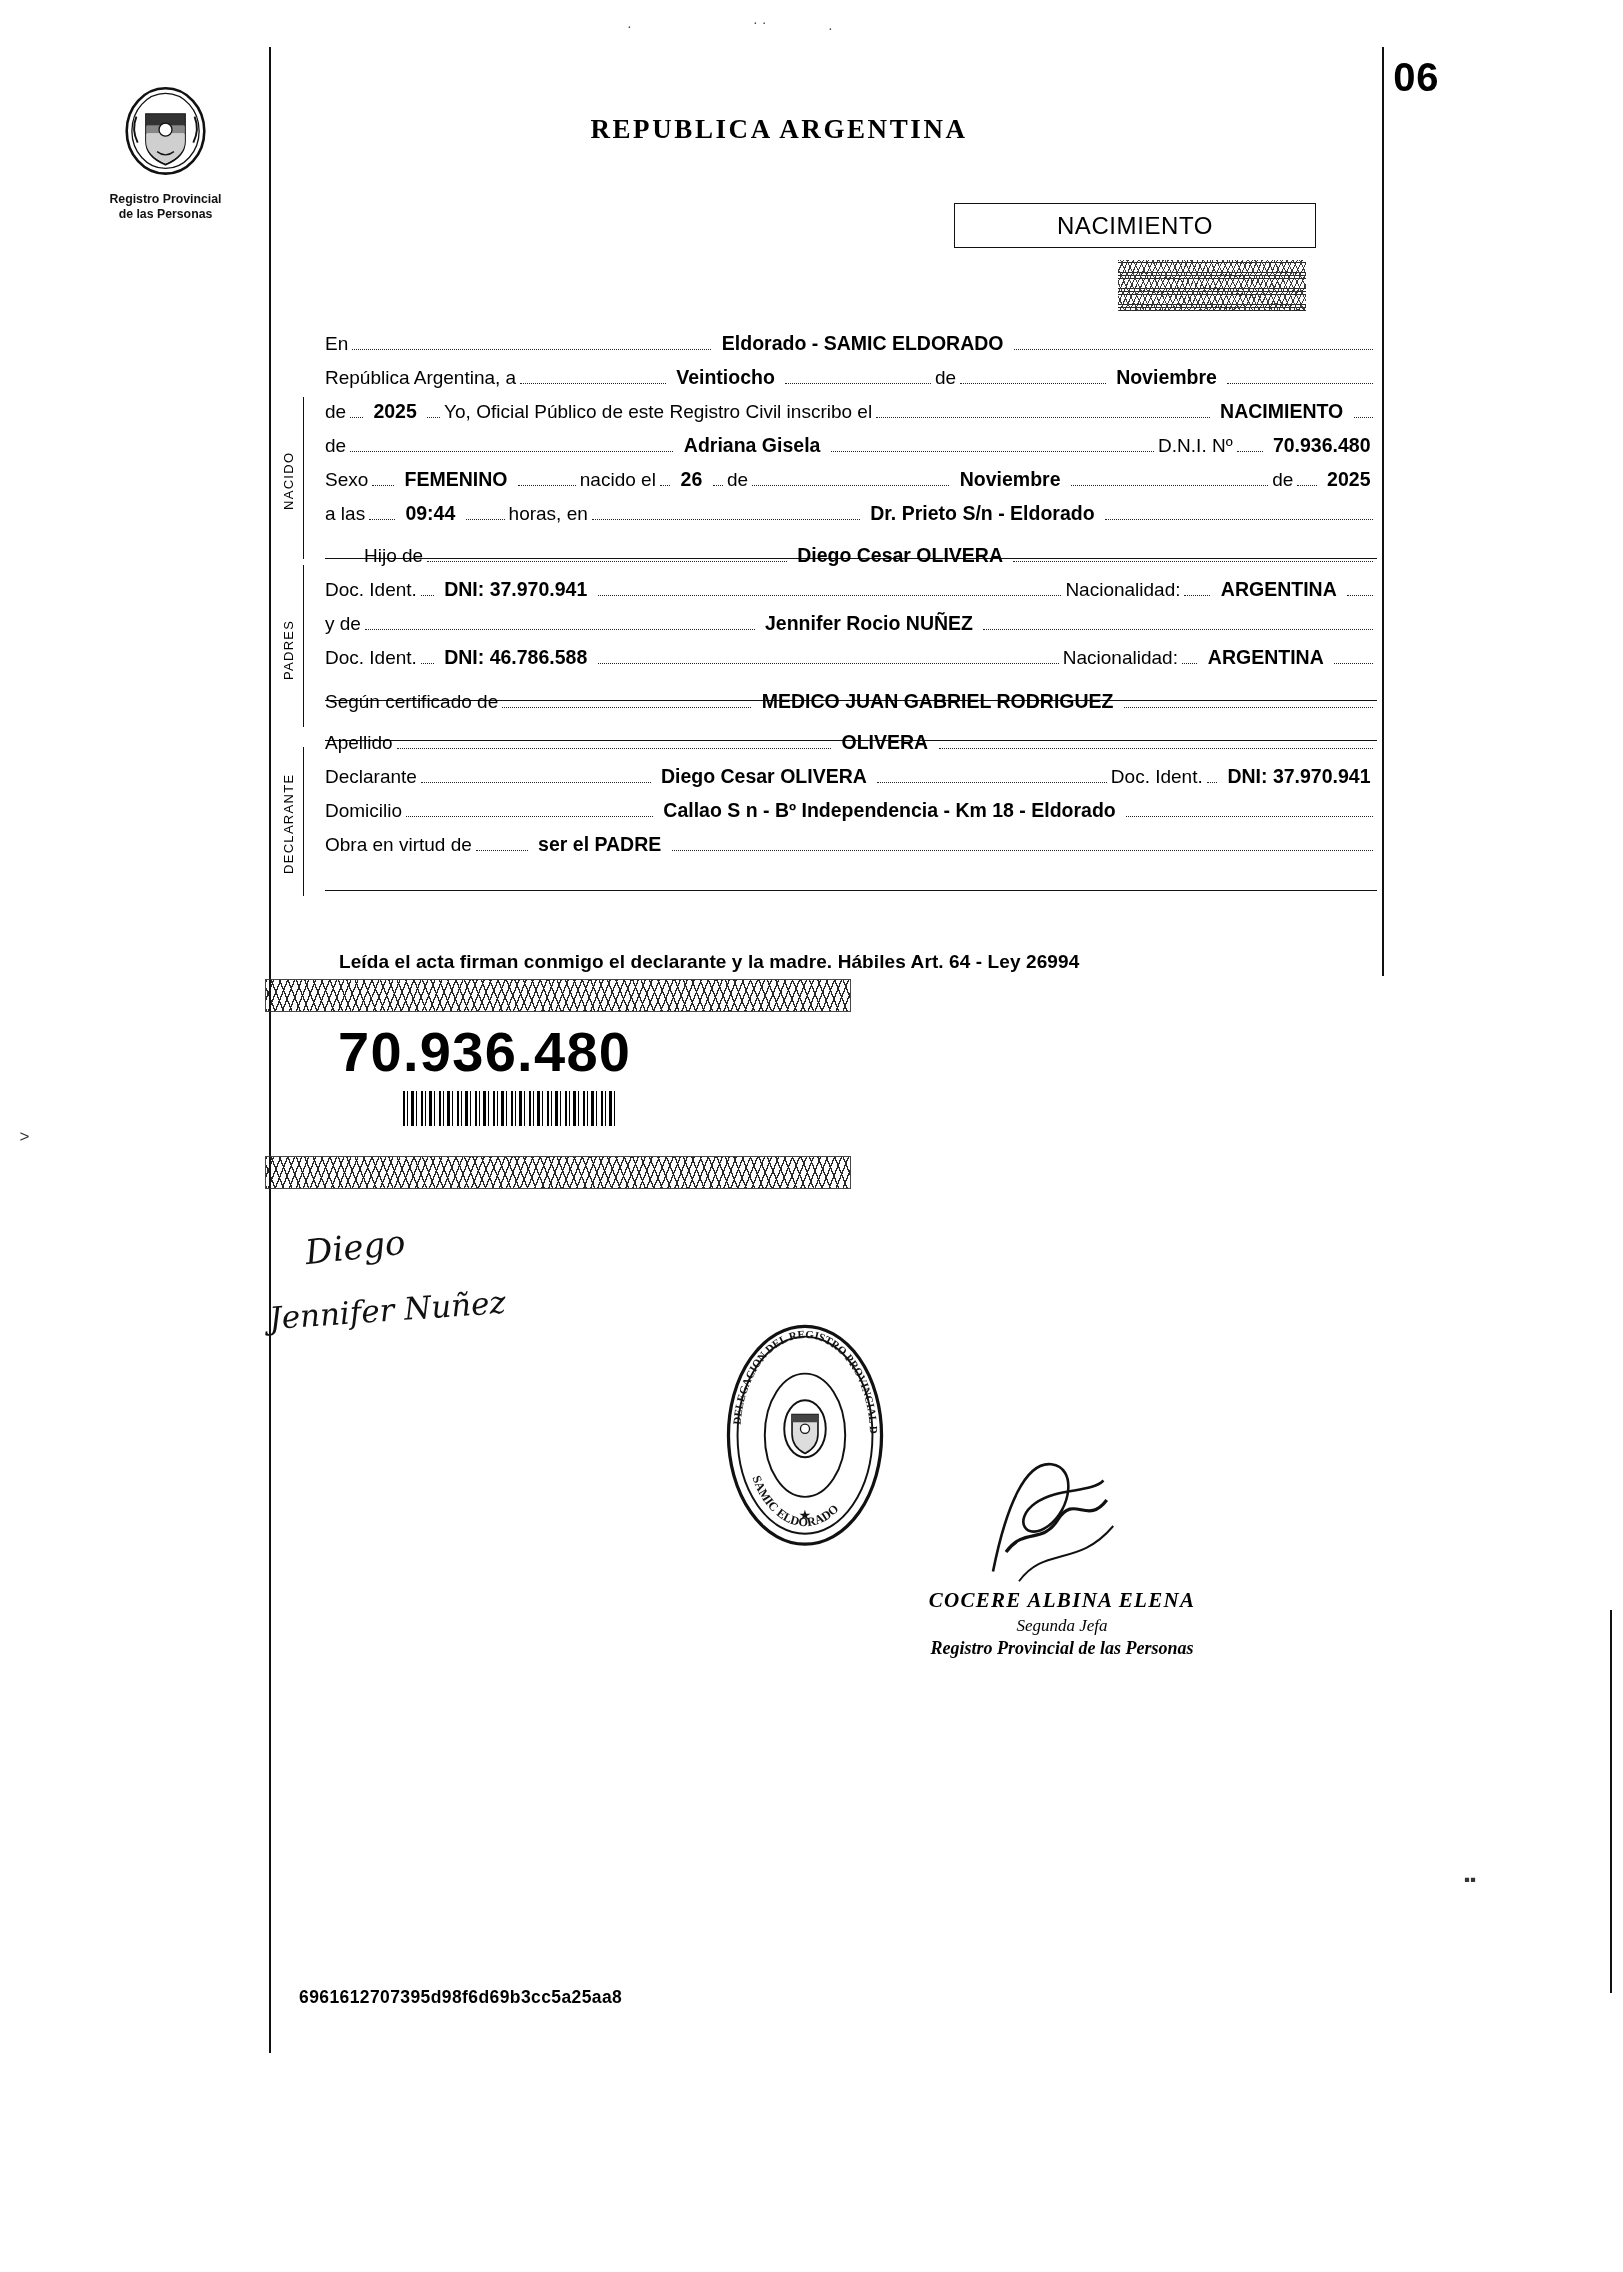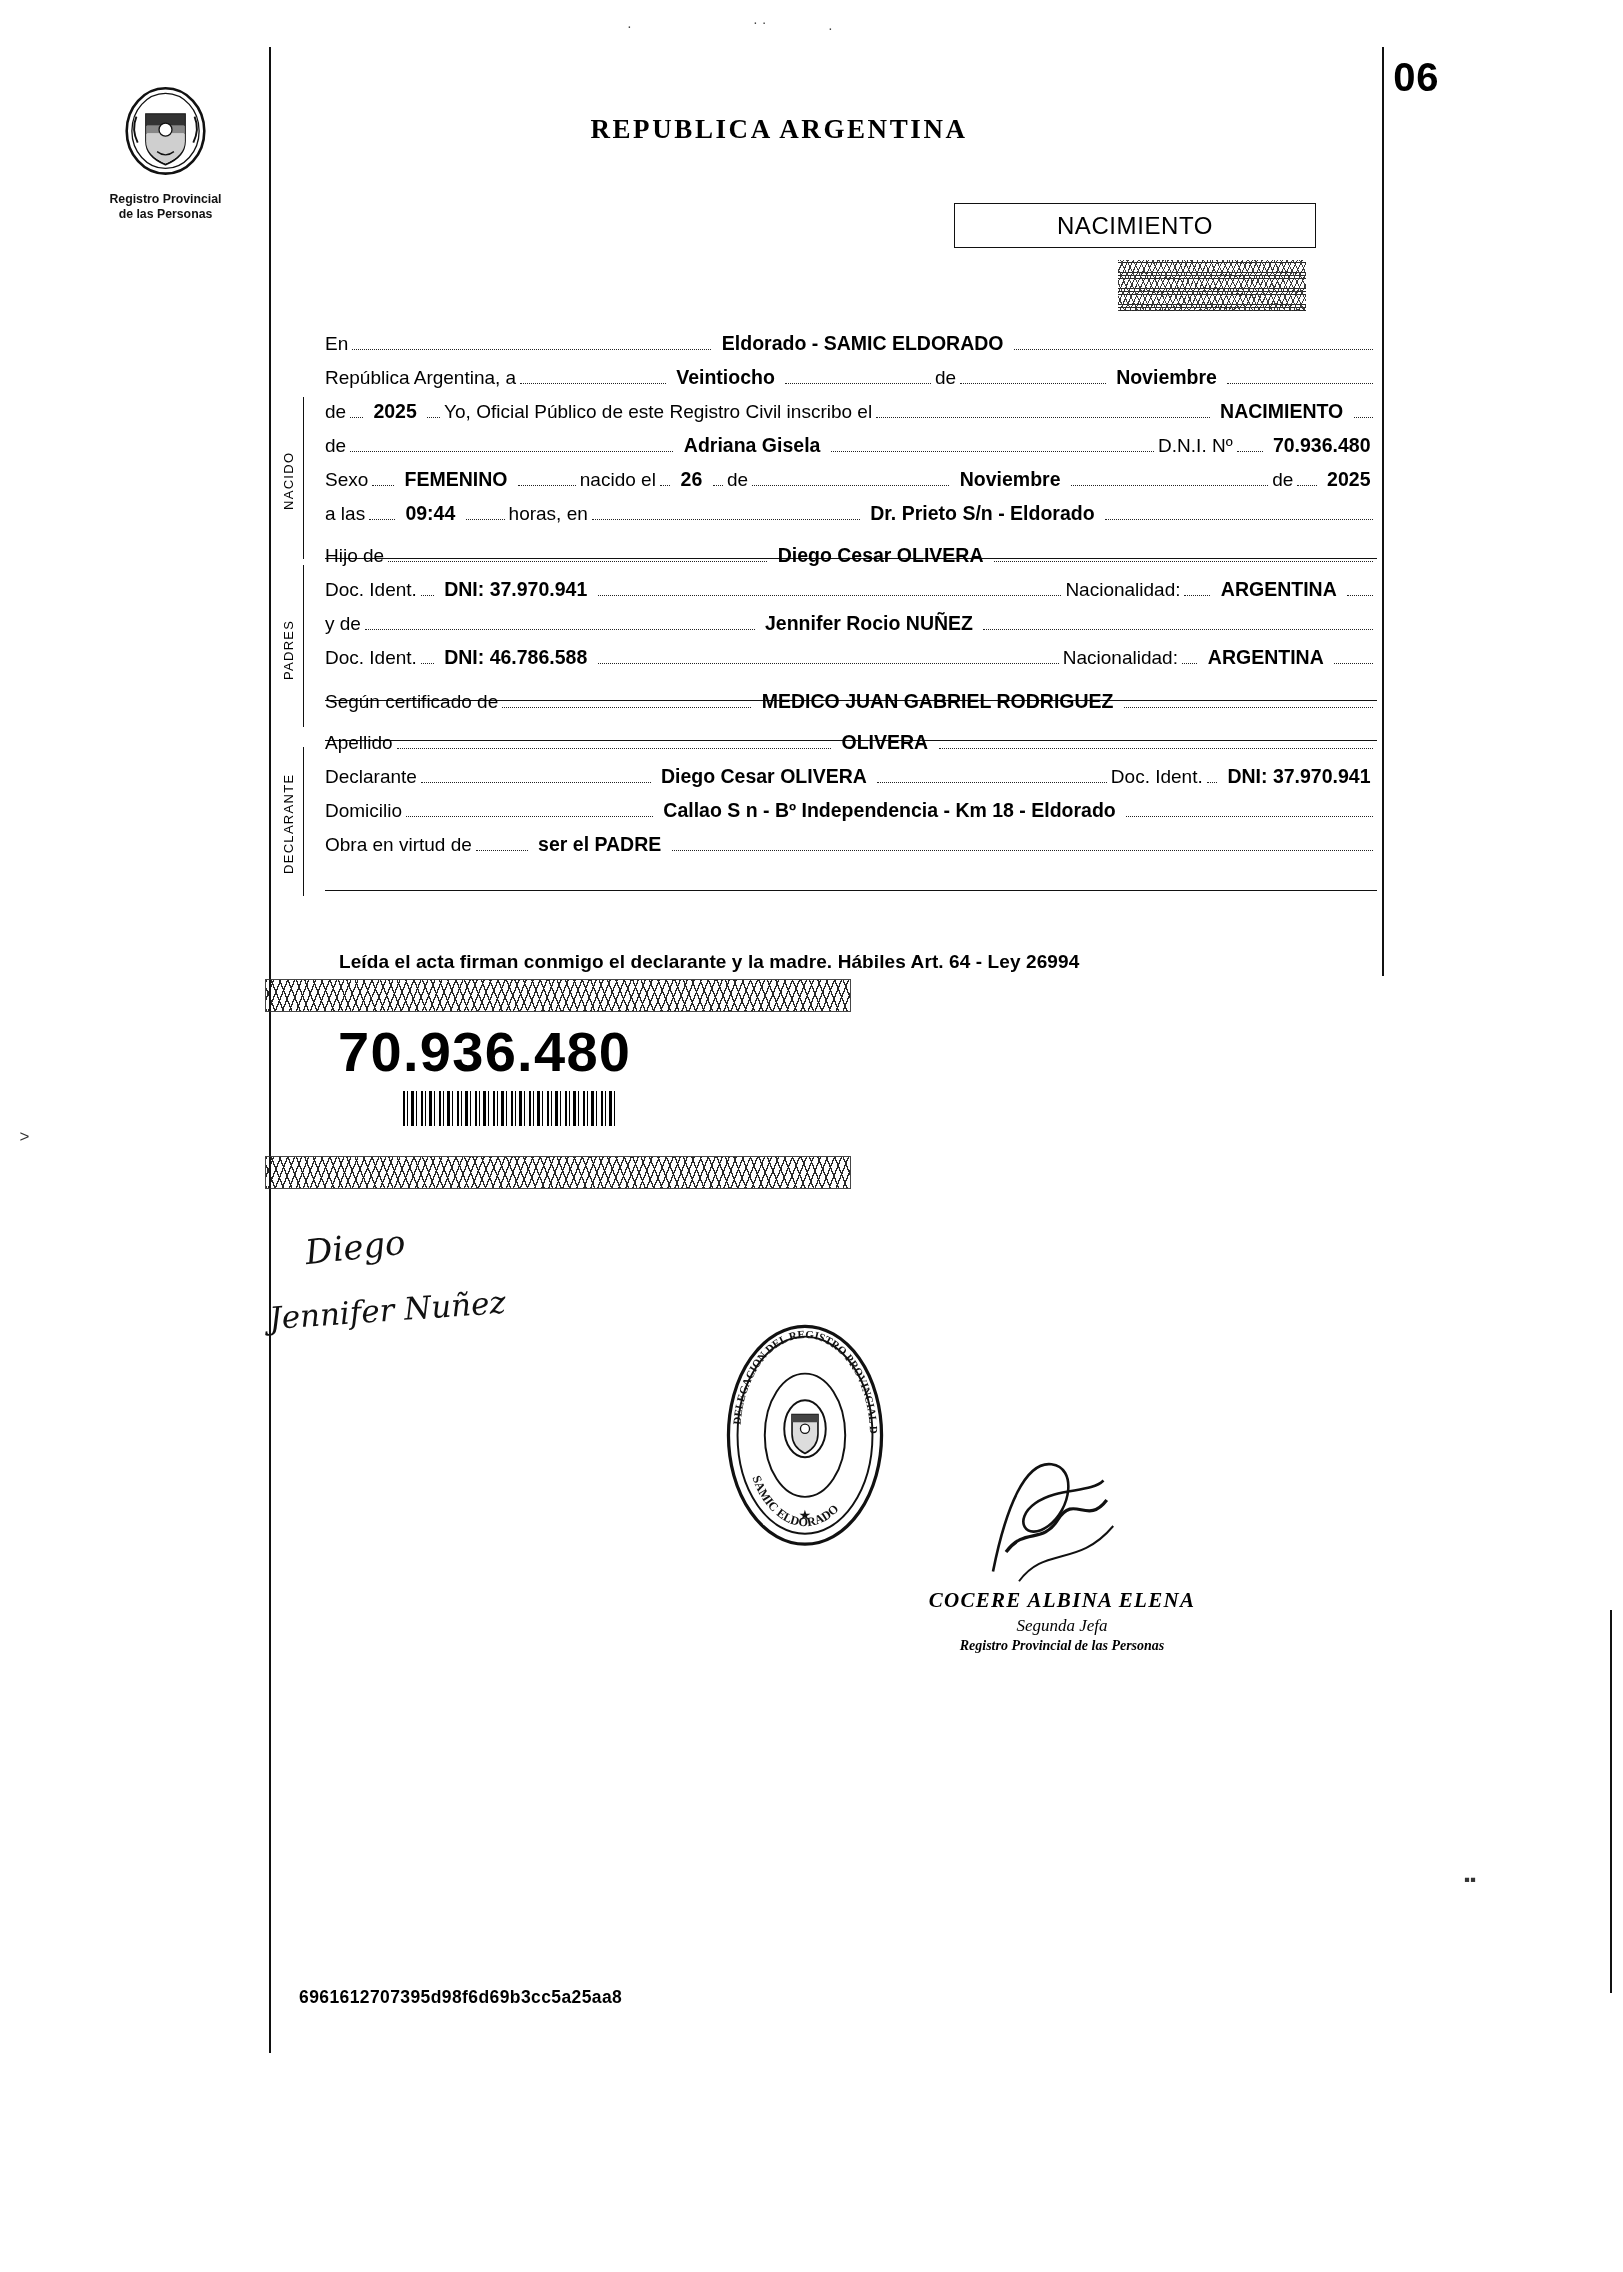--- a/index.html
+++ b/index.html
@@ -273,21 +273,21 @@
     font-weight: bold;
     letter-spacing: 1.3px;
   }
   .officer-role {
     font-family: "Liberation Serif", serif;
     font-size: 17px;
     margin-top: 2.6px;
   }
   .officer-org {
     font-family: "Liberation Serif", serif;
-    font-size: 14px;
+    font-size: 18px;
     font-weight: bold;
     margin-top: 2.6px;
   }
 
   
   .hash {
     position: absolute;
     left: 299px; top: 1987px;
     font-size: 17.5px;
     font-weight: bold;
@@ -423,21 +423,21 @@
       <span class="lbl">a las</span>
       <span class="dots" style="max-width:26px;"></span>
       <span class="val">09:44</span>
       <span class="dots" style="max-width:39px;"></span>
       <span class="lbl">horas, en</span>
       <span class="dots"></span>
       <span class="val">Dr. Prieto S/n - Eldorado</span>
       <span class="dots"></span>
     </div>
 
-    <div class="row" style="margin-top:7.8px;">
+    <div class="row" style="margin-top:7.8px;margin-left:39px;">
       <span class="lbl">Hijo de</span>
       <span class="dots"></span>
       <span class="val">Diego Cesar OLIVERA</span>
       <span class="dots"></span>
     </div>
 
     <div class="row">
       <span class="lbl">Doc. Ident.</span>
       <span class="dots" style="max-width:13px;"></span>
       <span class="val">DNI: 37.970.941</span>

